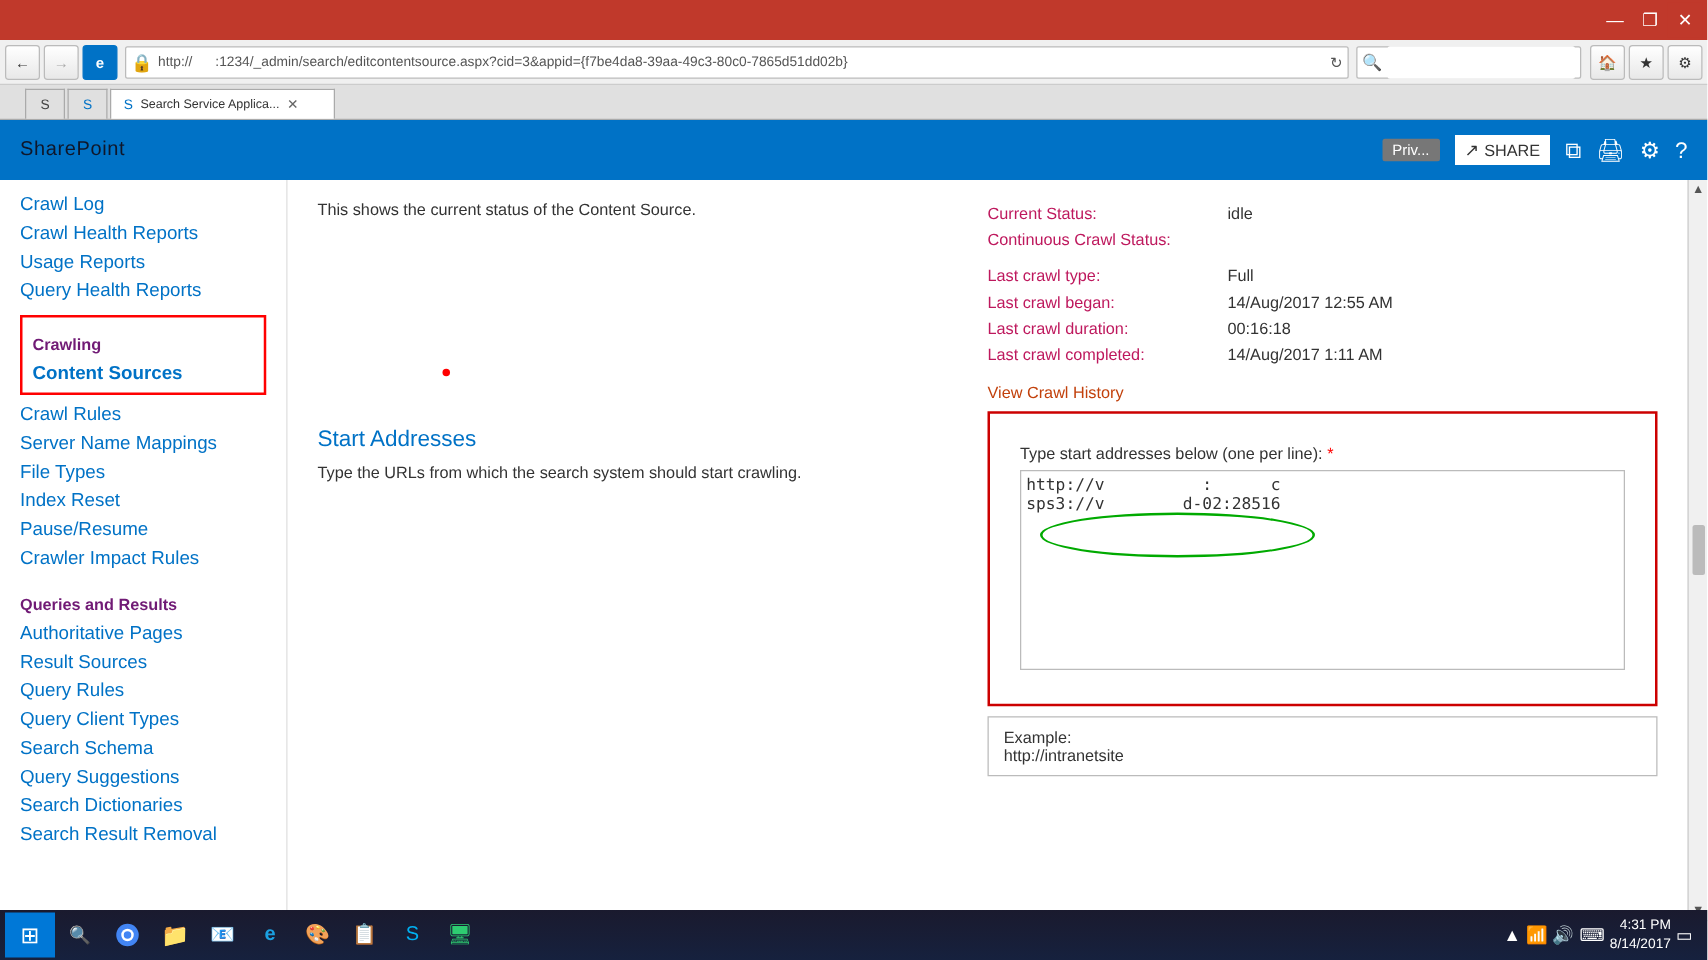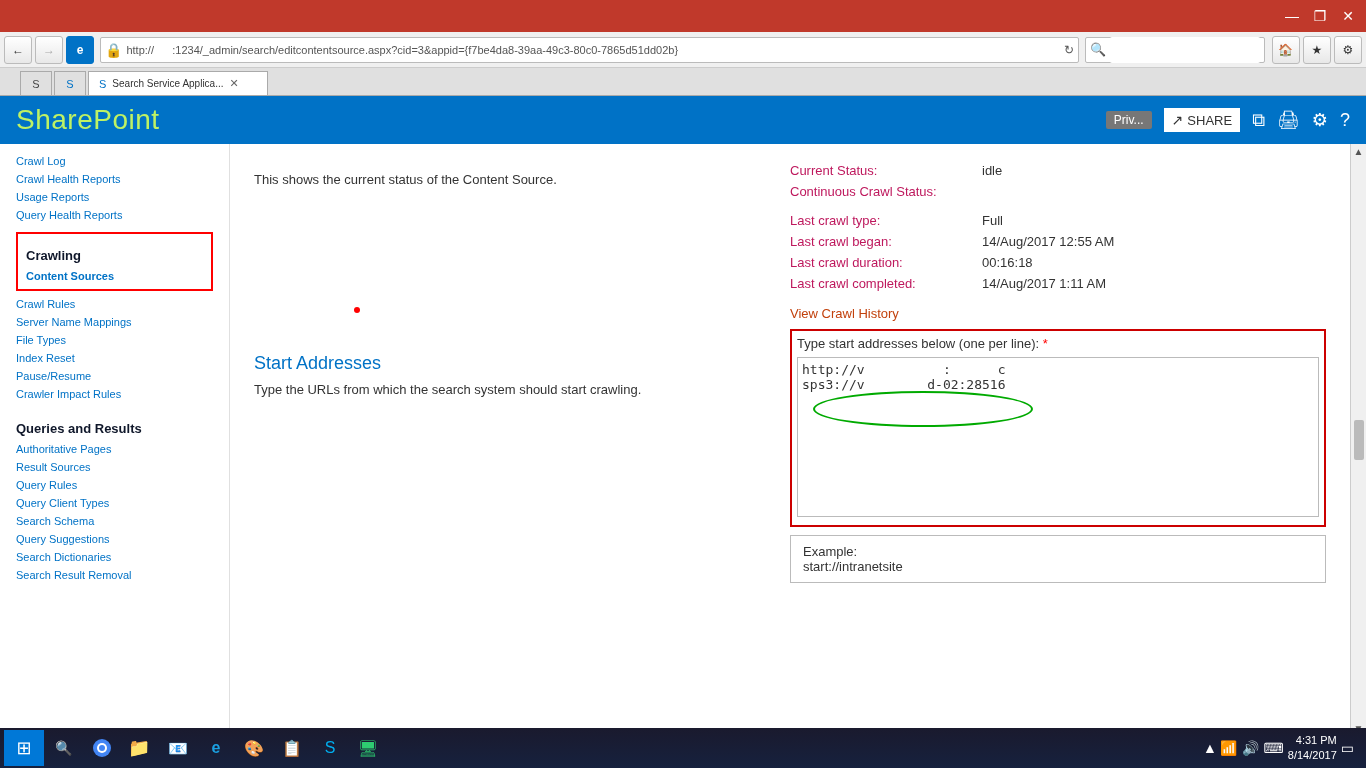--- a/index.html
+++ b/index.html
@@ -96,22 +96,22 @@
 
     
     .sp-header {
       background: #0072c6;
       height: 48px;
       display: flex;
       align-items: center;
       padding: 0 16px;
     }
     .sp-title {
-      color: #bef264;
-      font-size: 28px;
+      color: #0f172a;
+      font-size: 16px;
       font-weight: 300;
       letter-spacing: 0.5px;
     }
     .sp-header-right {
       margin-left: auto;
       display: flex;
       align-items: center;
       gap: 12px;
     }
     .sp-share-btn {
@@ -142,48 +142,48 @@
     .sidebar {
       width: 230px;
       min-width: 230px;
       background: white;
       border-right: 1px solid #e0e0e0;
       overflow-y: auto;
       padding: 8px 0 8px 16px;
     }
     .sidebar-section-header {
       font-weight: 600;
-      color: #0f172a;
+      color: #701a75;
       padding: 10px 0 4px 0;
       font-size: 13px;
     }
     .sidebar-item {
       padding: 3px 0;
-      font-size: 11px;
+      font-size: 15px;
     }
     .sidebar-item a {
       color: #0072c6;
       text-decoration: none;
       cursor: pointer;
     }
     .sidebar-item.active-link a {
       color: #0072c6;
       font-weight: 600;
     }
 
     
     .content-area {
       flex: 1;
       overflow-y: auto;
       display: flex;
       gap: 0;
     }
     .content-left {
       flex: 1;
-      padding: 28px 24px;
+      padding: 16px 24px;
       max-width: 560px;
     }
     .content-right {
       flex: 1;
       padding: 16px 24px 16px 0;
       min-width: 500px;
     }
 
     .section-title {
       color: #0072c6;
@@ -220,21 +220,21 @@
       text-decoration: none;
       font-size: 13px;
       cursor: pointer;
       margin-top: 8px;
       display: inline-block;
     }
 
     
     .start-addresses-box {
       border: 2px solid #c00;
-      padding: 5px;
+      padding: 24px;
       margin-top: 8px;
       background: white;
     }
     .start-addresses-label {
       font-size: 13px;
       color: #333;
       margin-bottom: 6px;
     }
     .start-addresses-required {
       color: red;
@@ -573,21 +573,21 @@
             <textarea class="addresses-textarea" style="">http://v          :      c
 sps3://v        d-02:28516</textarea>
             
             <div class="green-oval"></div>
           </div>
         </div>
 
         
         <div class="example-box">
           <span>Example:</span><br>
-          <span>start://intranetsite</span>
+          <span>http://intranetsite</span>
         </div>
       </div>
 
       <div class="right-scrollbar">
         <span class="scroll-arrow">▲</span>
         <div class="scroll-thumb"></div>
         <span class="scroll-arrow">▼</span>
       </div>
     </div>
   </div>

